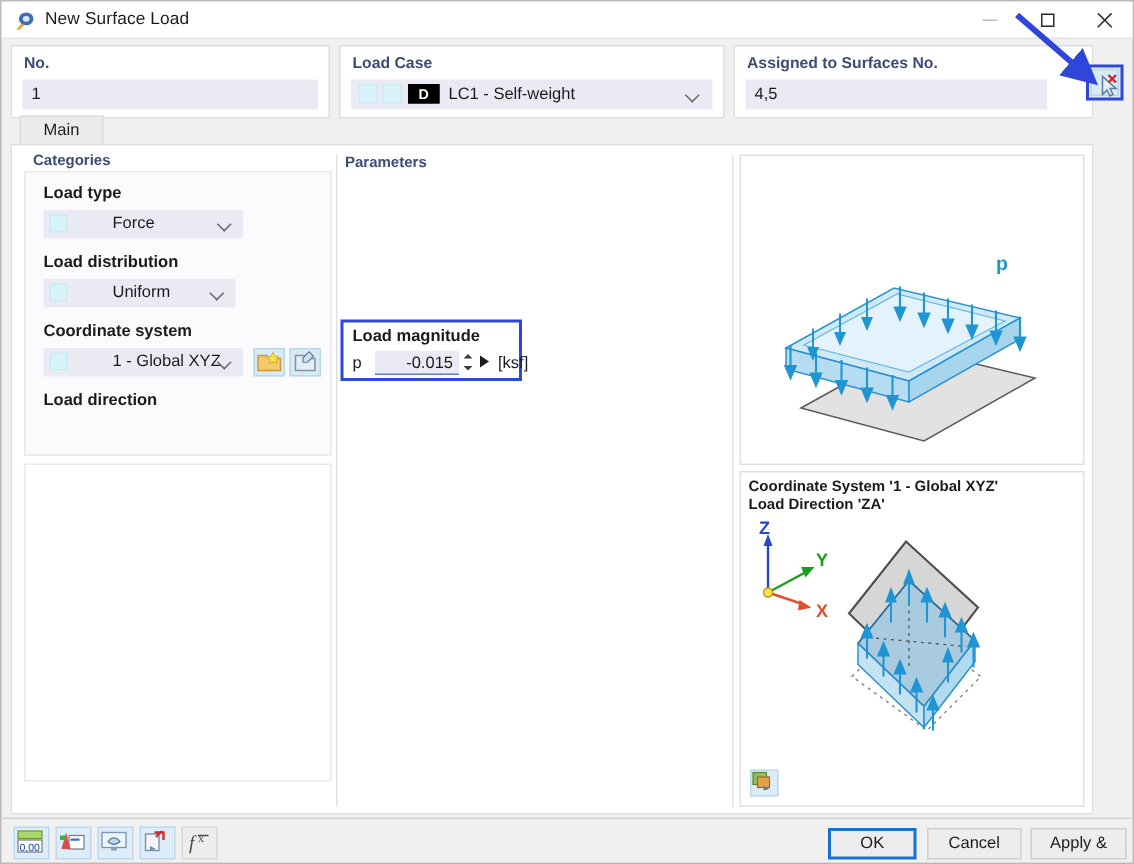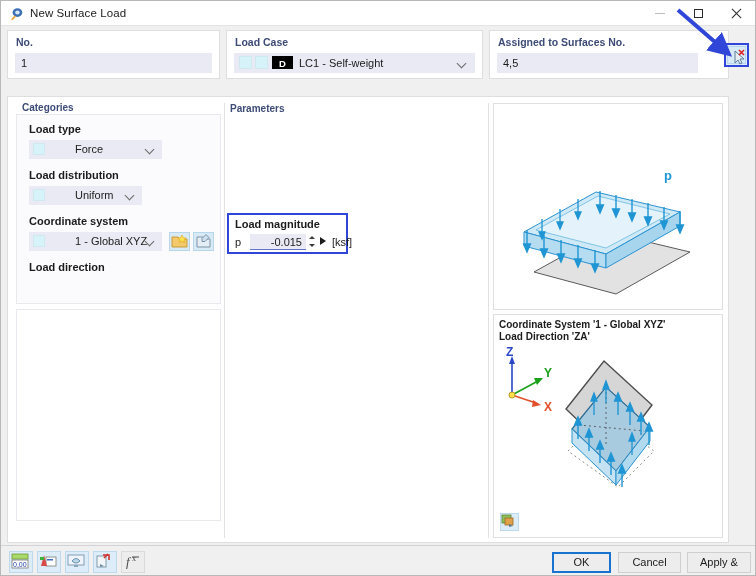--- a/index.html
+++ b/index.html
@@ -351,35 +351,39 @@
 
   <svg class="annot-arrow" width="70" height="62">
     <defs>
       <marker id="ah" markerWidth="6" markerHeight="6" refX="3" refY="3" orient="auto">
         <path d="M0,0 L6,3 L0,6 z" fill="#2f46d8"></path>
       </marker>
     </defs>
     <line x1="5" y1="5" x2="50" y2="44" stroke="#2f46d8" stroke-width="4" marker-end="url(#ah)"></line>
   </svg>
 
+  <div class="tabstrip">
+    <div class="tabline"></div>
+    <div class="tab">Main</div>
+  </div>
 
   <div id="body-panel">
 
     <div class="sect-title" style="left:14px; top:5px;">Categories</div>
 
     <div id="cat-card">
       <div class="flabel" style="top:8px;">Load type</div>
       <div class="combo" style="top:25px; width:133px;">
         <span class="sw"></span>
         <span class="txt">Force</span>
         <span class="chev"></span>
       </div>
 
       <div class="flabel" style="top:54px;">Load distribution</div>
-      <div class="combo" style="top:71px; width:113px;">
+      <div class="combo" style="top:71px; width:128px;">
         <span class="sw"></span>
         <span class="txt">Uniform</span>
         <span class="chev"></span>
       </div>
 
       <div class="flabel" style="top:100px;">Coordinate system</div>
       <div class="combo" style="top:117px; width:133px;">
         <span class="sw"></span>
         <span class="txt">1 - Global XYZ</span>
         <span class="chev"></span>

